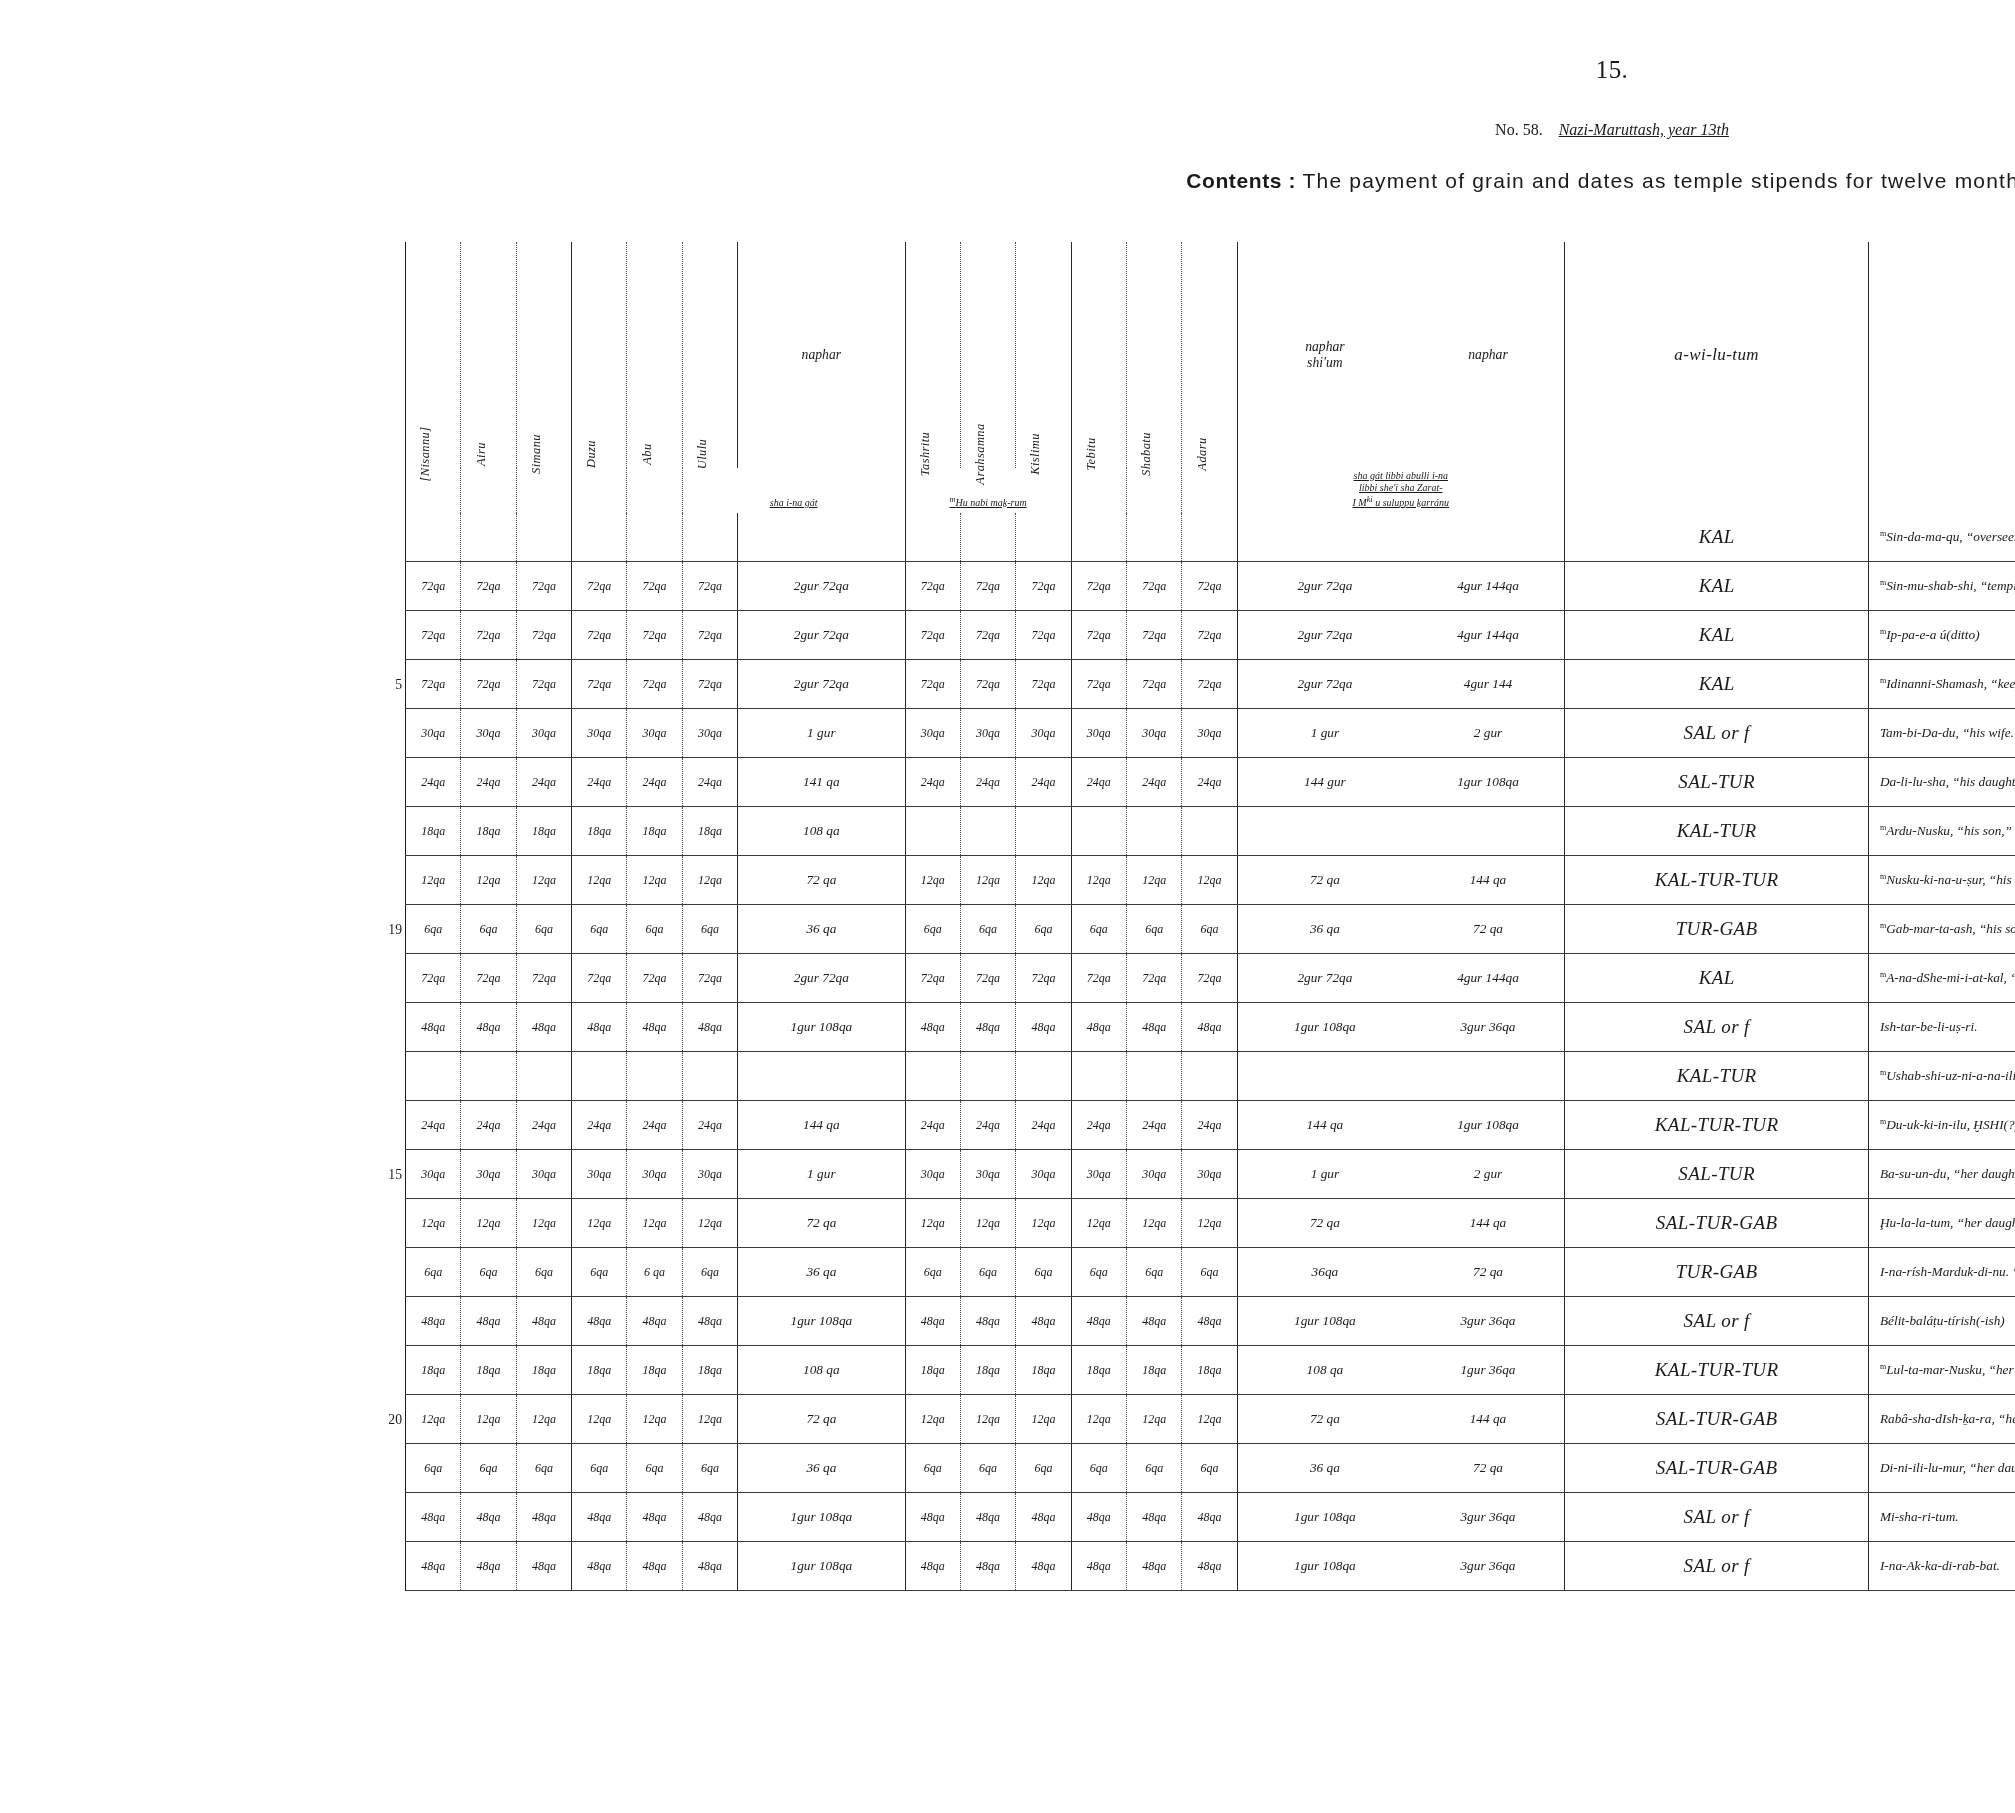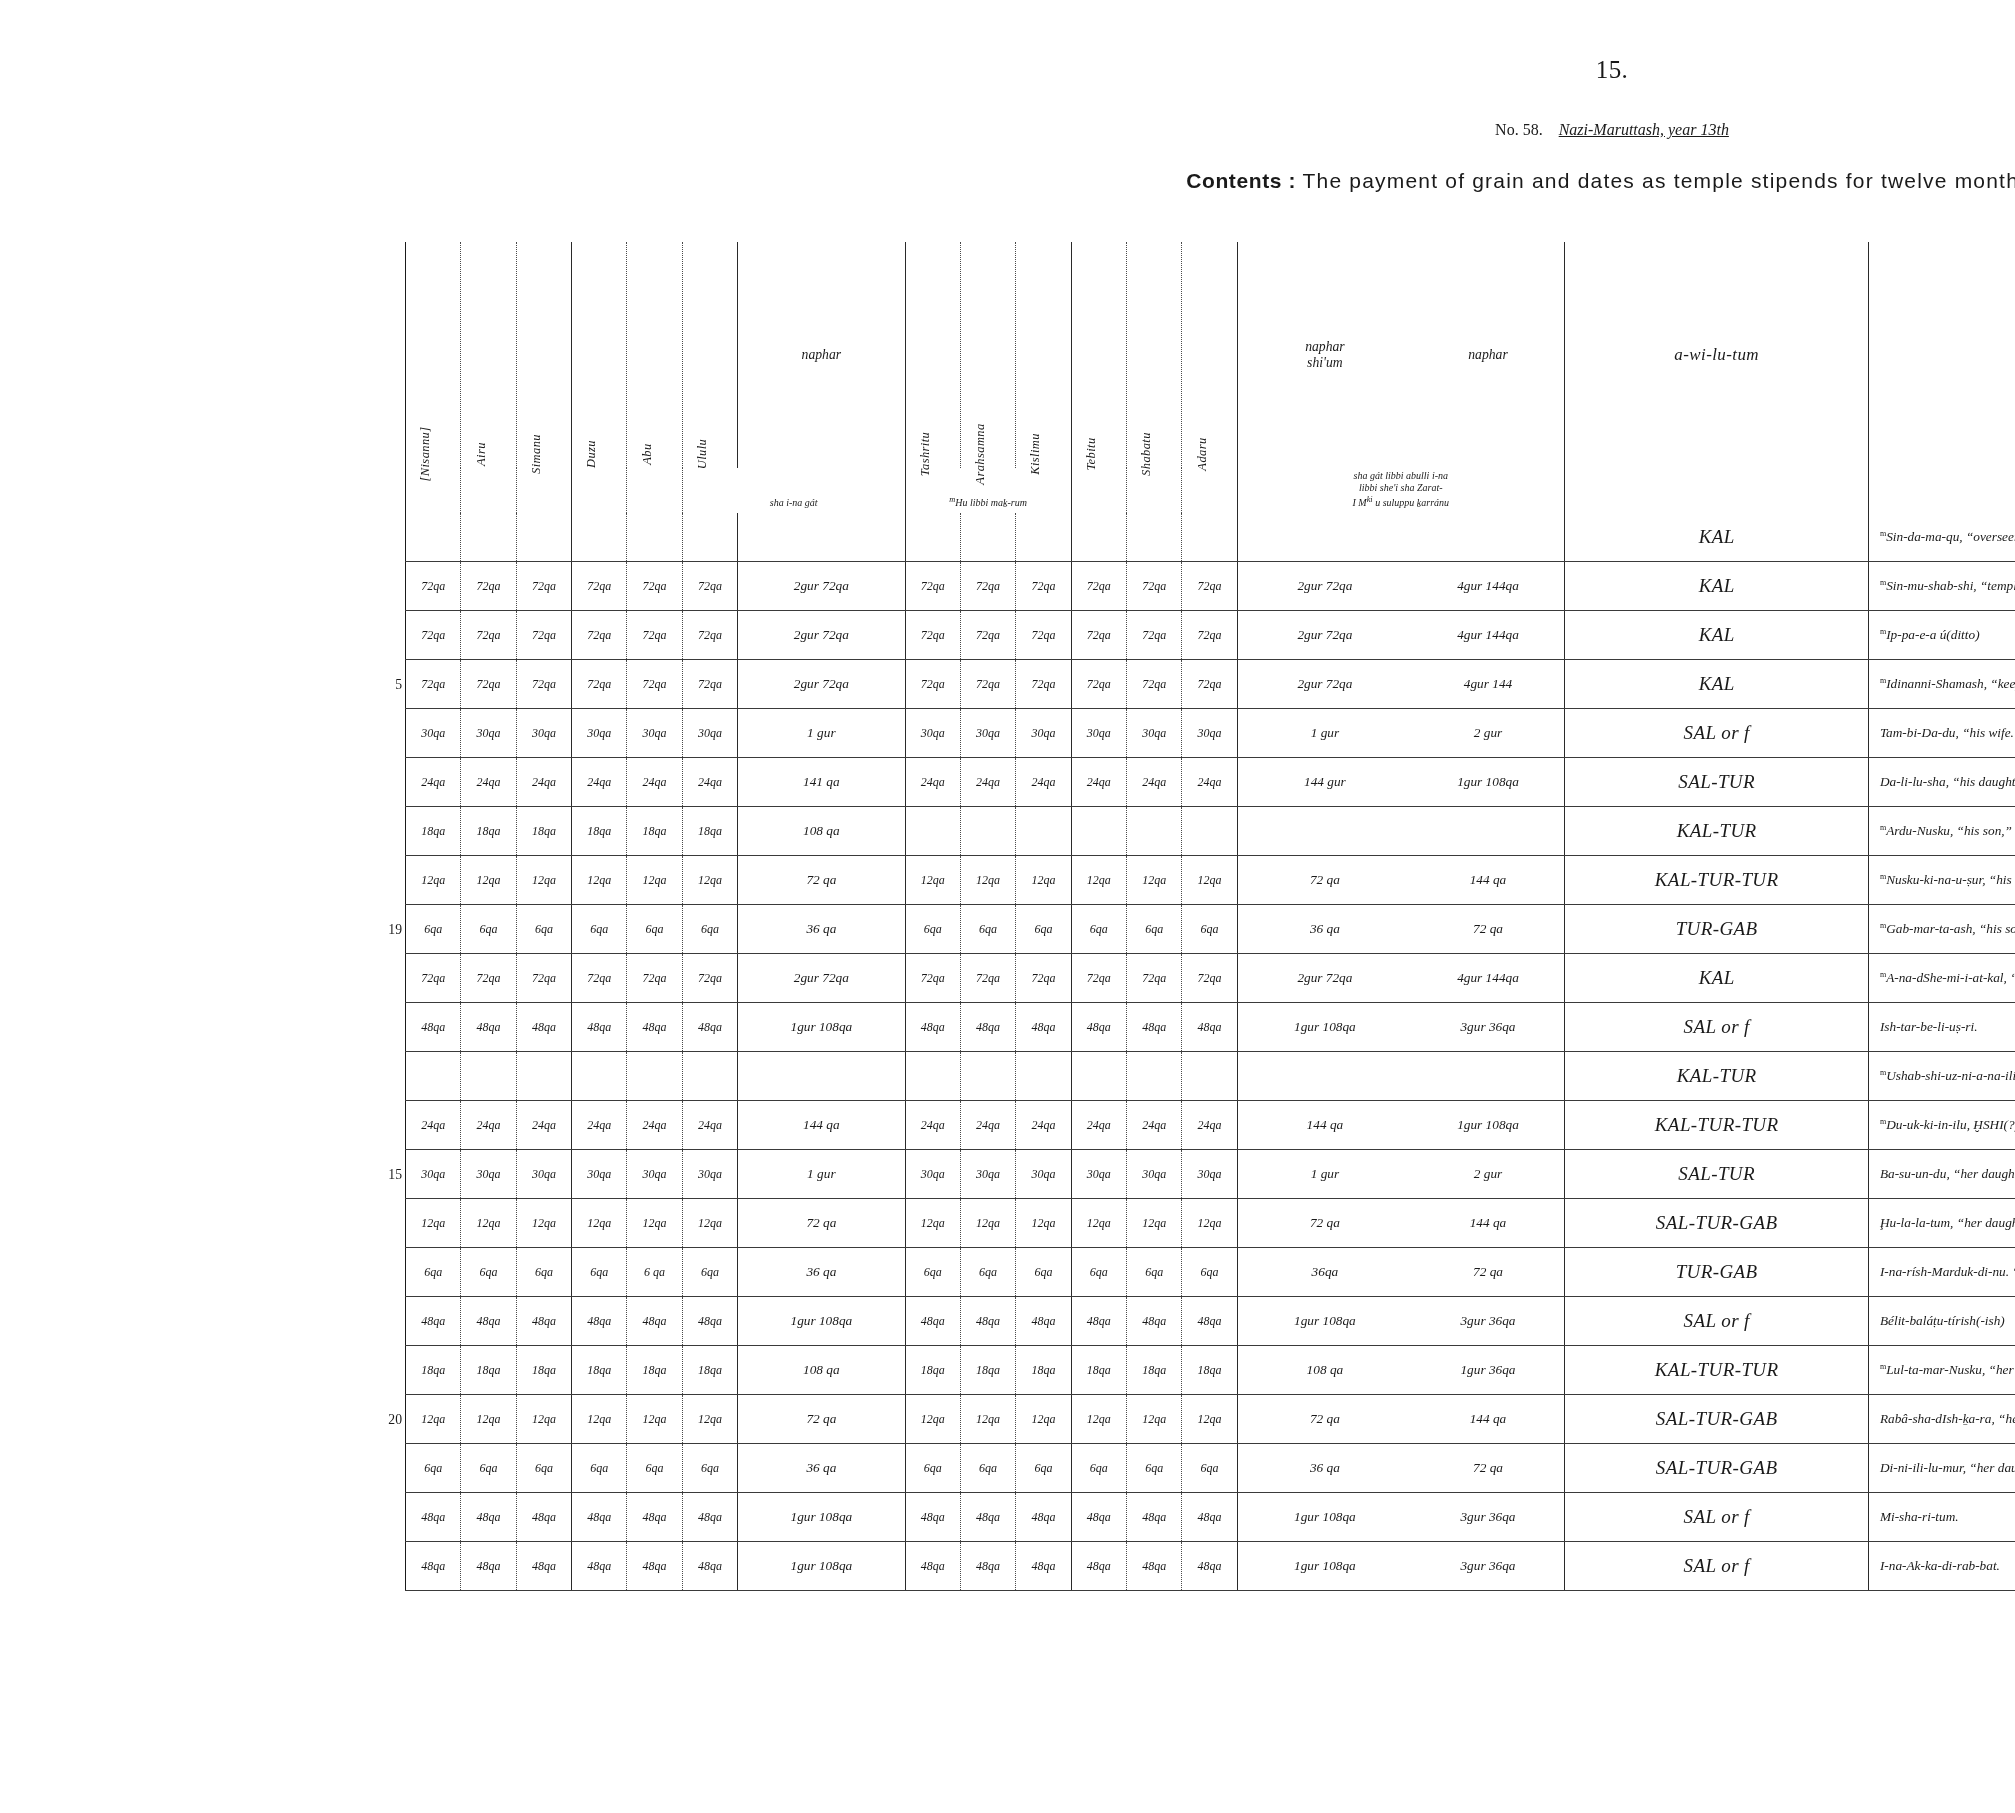--- a/index.html
+++ b/index.html
@@ -90,20 +90,21 @@
   }
   th.colhead.up{font-style:italic;letter-spacing:0.4px;}
 
   
   tr.subcap td{
     font-style:italic;
     font-size:11px;
     line-height:1.25;
     padding:1.6px 0.8px 4px 0.8px;
     vertical-align:bottom;
+    text-decoration:underline;
   }
   tr.subcap td.small{font-size:10px;}
 
   
   tr.data td{
     height:48px;
     font-style:italic;
     font-size:12.5px;
     border-bottom:0.8px solid #3a3a3a;
     white-space:nowrap;
@@ -221,21 +222,21 @@
         <th class="colhead up vr"></th>
       </tr>
 
       <tr class="subcap">
         <td class="vr-strong"></td>
         <td class="vr-dot"></td>
         <td class="vr-dot"></td>
         <td class="vr"></td>
         <td class="vr-dot"></td>
         <td colspan="2" class="vr-dot small"><span>sha i-na gát</span></td>
-        <td colspan="3" class="vr small"><sup>m</sup><span>Hu libbi maḵ-rum</span></td>
+        <td colspan="3" class="vr small"><sup>m</sup><span>Hu nabi maḵ-rum</span></td>
         <td class="vr"></td>
         <td class="vr-dot"></td>
         <td class="vr-dot"></td>
         <td colspan="2" class="vr small">
           <div>sha gát libbi abulli i-na</div>
           <div>libbi she'i sha Zarat-</div>
           <div><span>I M</span><sup>ki</sup><span> u suluppu ḵarránu</span></div>
         </td>
         <td class="vr"></td>
         <td class="vr"></td>

